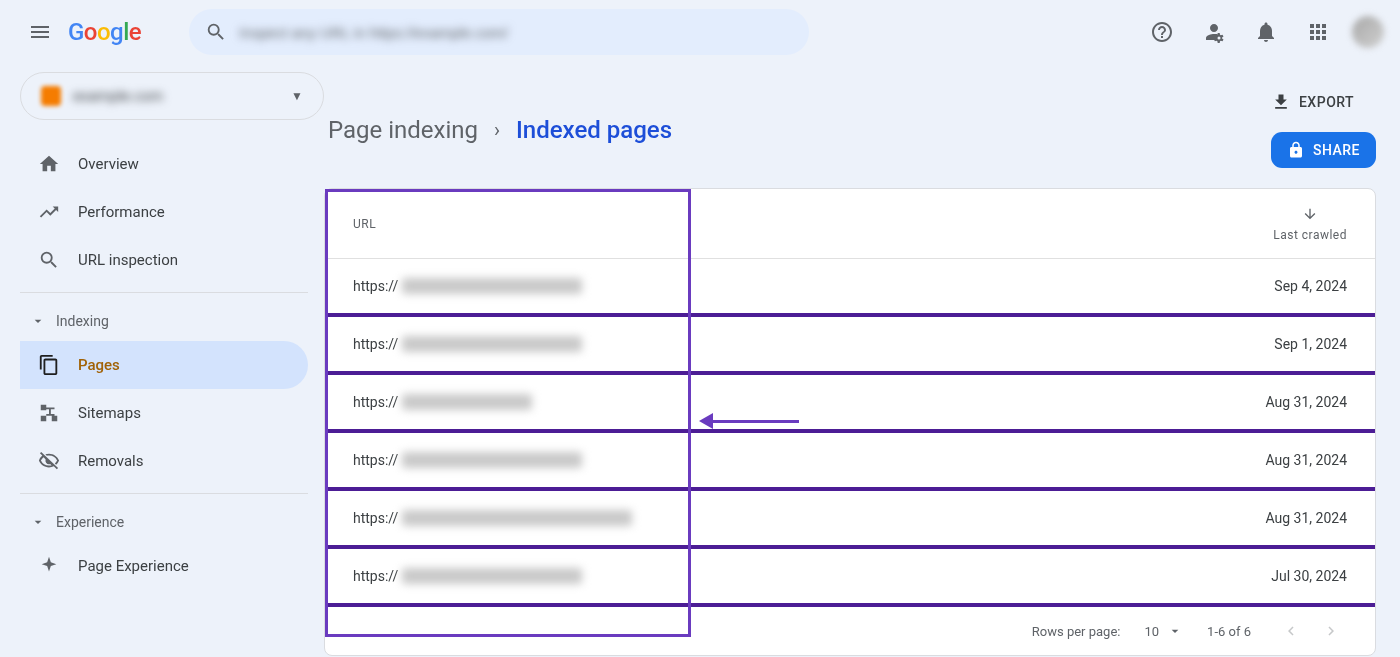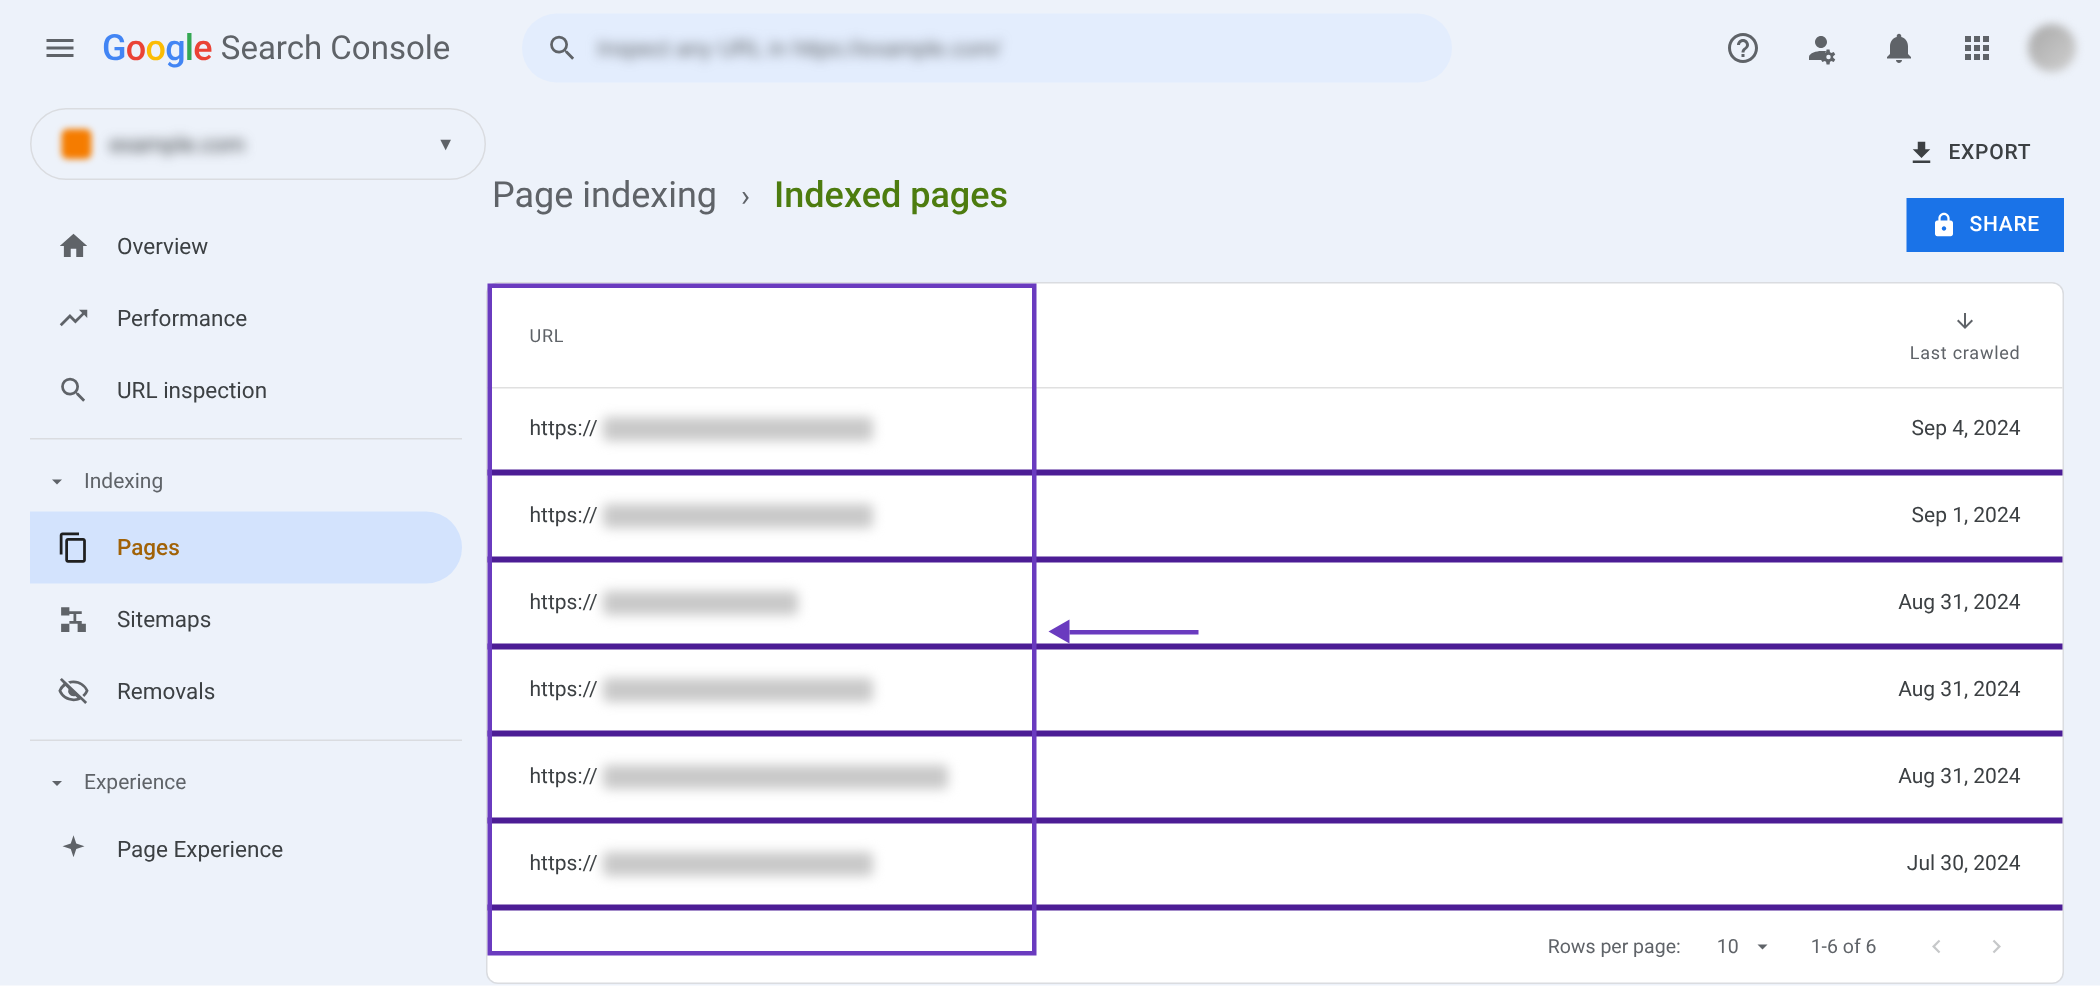--- a/index.html
+++ b/index.html
@@ -28,25 +28,25 @@
 .nav-item.active { background:#d3e3fd; color:#a16207; font-weight:500;}
 .nav-item svg { width:22px; height:22px; fill:#5f6368; margin-right:18px; }
 .nav-item.active svg { fill:#1f1f1f; }
 .nav-divider { border-top:1px solid #dadce0; margin:8px 16px 8px 0; }
 .nav-group { display:flex; align-items:center; height:40px; padding-left:10px; font-size:14px; color:#5f6368; cursor:pointer;}
 .nav-group svg { width:16px; height:16px; fill:#5f6368; margin-right:10px; }
 .main { flex:1; padding:0 24px 0 0; }
 .breadcrumb-row { display:flex; align-items:center; padding:28px 0 20px 4px; }
 .bc-link { font-size:24px; color:#5f6368; }
 .bc-chev { margin:0 16px; color:#5f6368; font-size:20px;}
-.bc-current { font-size:24px; color:#4d7c0f; font-weight:500;}
+.bc-current { font-size:24px; color:#1d4ed8; font-weight:500;}
 .actions { margin-left:auto; display:flex; align-items:flex-start; gap:20px;flex-direction:column;}
 .export-btn { display:flex; align-items:center; gap:8px; color:#3c4043; font-weight:500; font-size:14px; cursor:pointer; letter-spacing:0.5px;}
 .export-btn svg{width:20px;height:20px;fill:#3c4043;}
-.share-btn { background:#1a73e8; color:#fff; border-radius:0; height:36px; padding:0 16px; display:flex; align-items:center; gap:8px; font-weight:500; font-size:14px; cursor:pointer; letter-spacing:0.5px;}
+.share-btn { background:#1a73e8; color:#fff; border-radius:11px; height:36px; padding:0 16px; display:flex; align-items:center; gap:8px; font-weight:500; font-size:14px; cursor:pointer; letter-spacing:0.5px;}
 .share-btn svg{width:18px;height:18px;fill:#fff;}
 .card { background:#fff; border-radius:8px; border:1px solid #dadce0; position:relative;}
 .highlight-box { position:absolute; left:0; top:0; width:366px; height:448px; border:3px solid #6a3bbf; pointer-events:none; }
 .arrow { position:absolute; left:374px; top:224px; display:flex; align-items:center;}
 .arrow-head { width:0;height:0;border-top:8px solid transparent;border-bottom:8px solid transparent;border-right:14px solid #6a3bbf;}
 .arrow-line { width:86px; height:3px; background:#6a3bbf;}
 .table-head { display:flex; align-items:center; height:70px; padding:16px 28px; border-bottom:1px solid #e0e0e0; font-size:12px; color:#5f6368; letter-spacing:0.5px;}
 .th-url { flex:1;}
 .th-crawled { display:flex; align-items:center; gap:6px; cursor:pointer;flex-direction:column;}
 .th-crawled svg{width:16px;height:16px;fill:#5f6368;}
@@ -65,21 +65,20 @@
 <body>
 
 <div class="header">
   <div class="menu-btn">
     <svg viewBox="0 0 24 24">
         <path d="M3 18h18v-2H3v2zm0-5h18v-2H3v2zm0-7v2h18V6H3z"></path>
       </svg>
   </div>
   <div class="logo">
     <span class="logo-google"><span class="g-b">G</span><span class="g-r">o</span><span class="g-y">o</span><span class="g-b">g</span><span class="g-g">l</span><span class="g-r">e</span></span>
-    <span class="logo-sc">Search Console</span>
   </div>
   <div class="search-bar">
     <svg viewBox="0 0 24 24">
         <path d="M15.5 14h-.79l-.28-.27A6.471 6.471 0 0016 9.5 6.5 6.5 0 109.5 16c1.61 0 3.09-.59 4.23-1.57l.27.28v.79l5 4.99L20.49 19l-4.99-5zm-6 0C7.01 14 5 11.99 5 9.5S7.01 5 9.5 5 14 7.01 14 9.5 11.99 14 9.5 14z"></path>
       </svg>
     <input class="search-input" value="Inspect any URL in https://example.com/" style="">
   </div>
   <div class="header-icons">
     <div class="icon-btn">
         <svg viewBox="0 0 24 24">

